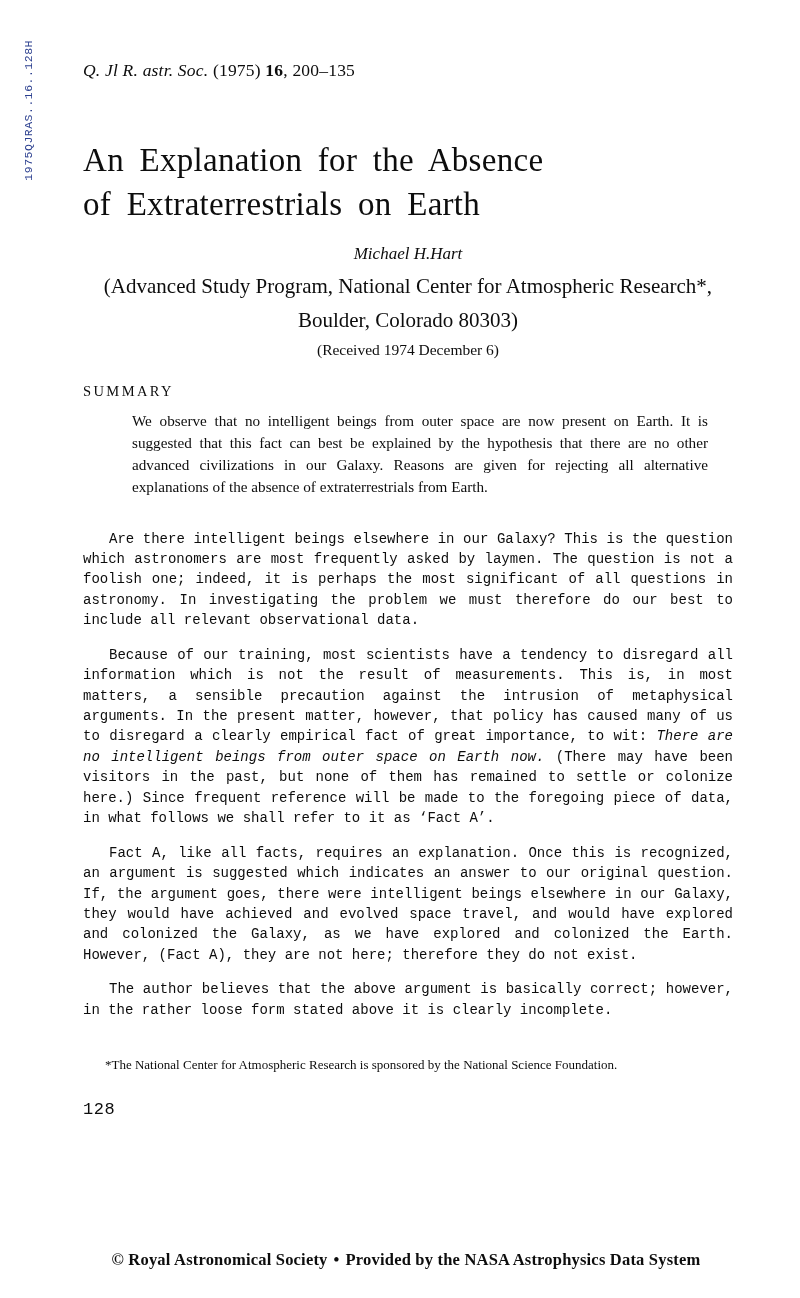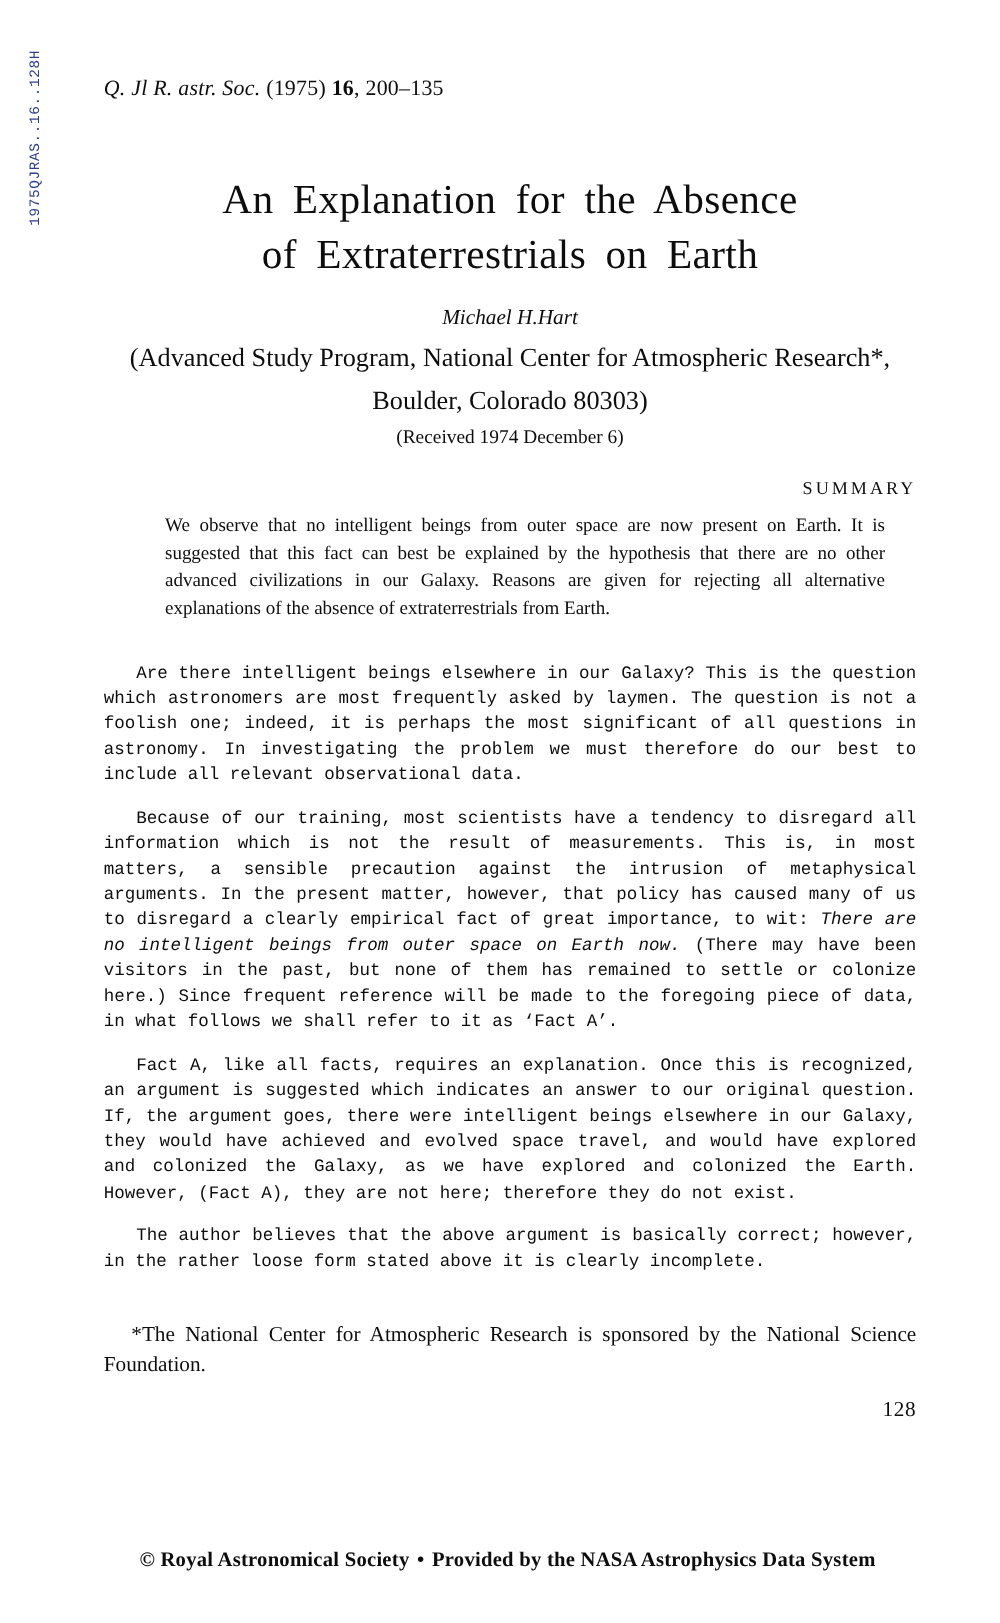--- a/index.html
+++ b/index.html
@@ -56,21 +56,20 @@
     font-weight: bold;
   }
   .journal-ref .roman {
     font-style: normal;
   }
 
   h1.title {
     font-weight: normal;
     font-size: 33px;
     line-height: 1.32;
-    text-align: center;
     margin: 0 0 18px 0;
     letter-spacing: 0.3px;
   }
   h1.title .l1 {
     display: block;
     word-spacing: 7px;
   }
   h1.title .l2 {
     display: block;
     word-spacing: 7px;
@@ -88,21 +87,21 @@
     line-height: 1.35;
     margin: 0 0 6px 0;
   }
   .received {
     text-align: center;
     font-size: 15.5px;
     margin: 0 0 24px 0;
   }
 
   .summary-head {
-    text-align: right;
+    text-align: left;
     font-size: 14.5px;
     letter-spacing: 2.4px;
     margin: 0 0 10px 0;
   }
   .summary-body {
     font-size: 15.2px;
     line-height: 1.46;
     text-align: justify;
     margin: 0 auto 30px auto;
     width: 600px;
@@ -120,38 +119,39 @@
   }
   p.body em {
     font-style: italic;
   }
 
   .footnote-rule {
     width: 0;
     border: none;
   }
   .footnote {
-    font-size: 17px;
+    font-size: 13px;
     line-height: 1.4;
     text-align: justify;
     margin: 22px 0 0 0;
     text-indent: 22px;
   }
   .folio {
-    text-align: right;
+    text-align: left;
     font-size: 17px;
-    margin-top: 14px;
+    margin-top: 26px;
     letter-spacing: 0.5px;
+    font-family: Liberation Mono, monospace;
   }
 
   .credit {
     position: absolute;
     left: 0;
     right: 0;
-    bottom: 40px;
+    bottom: 28px;
     text-align: center;
     font-size: 16.5px;
     font-weight: bold;
     letter-spacing: 0.2px;
     padding-left: 12px;
   }
   .credit .dot {
     font-weight: bold;
     padding: 0 6px;
   }

